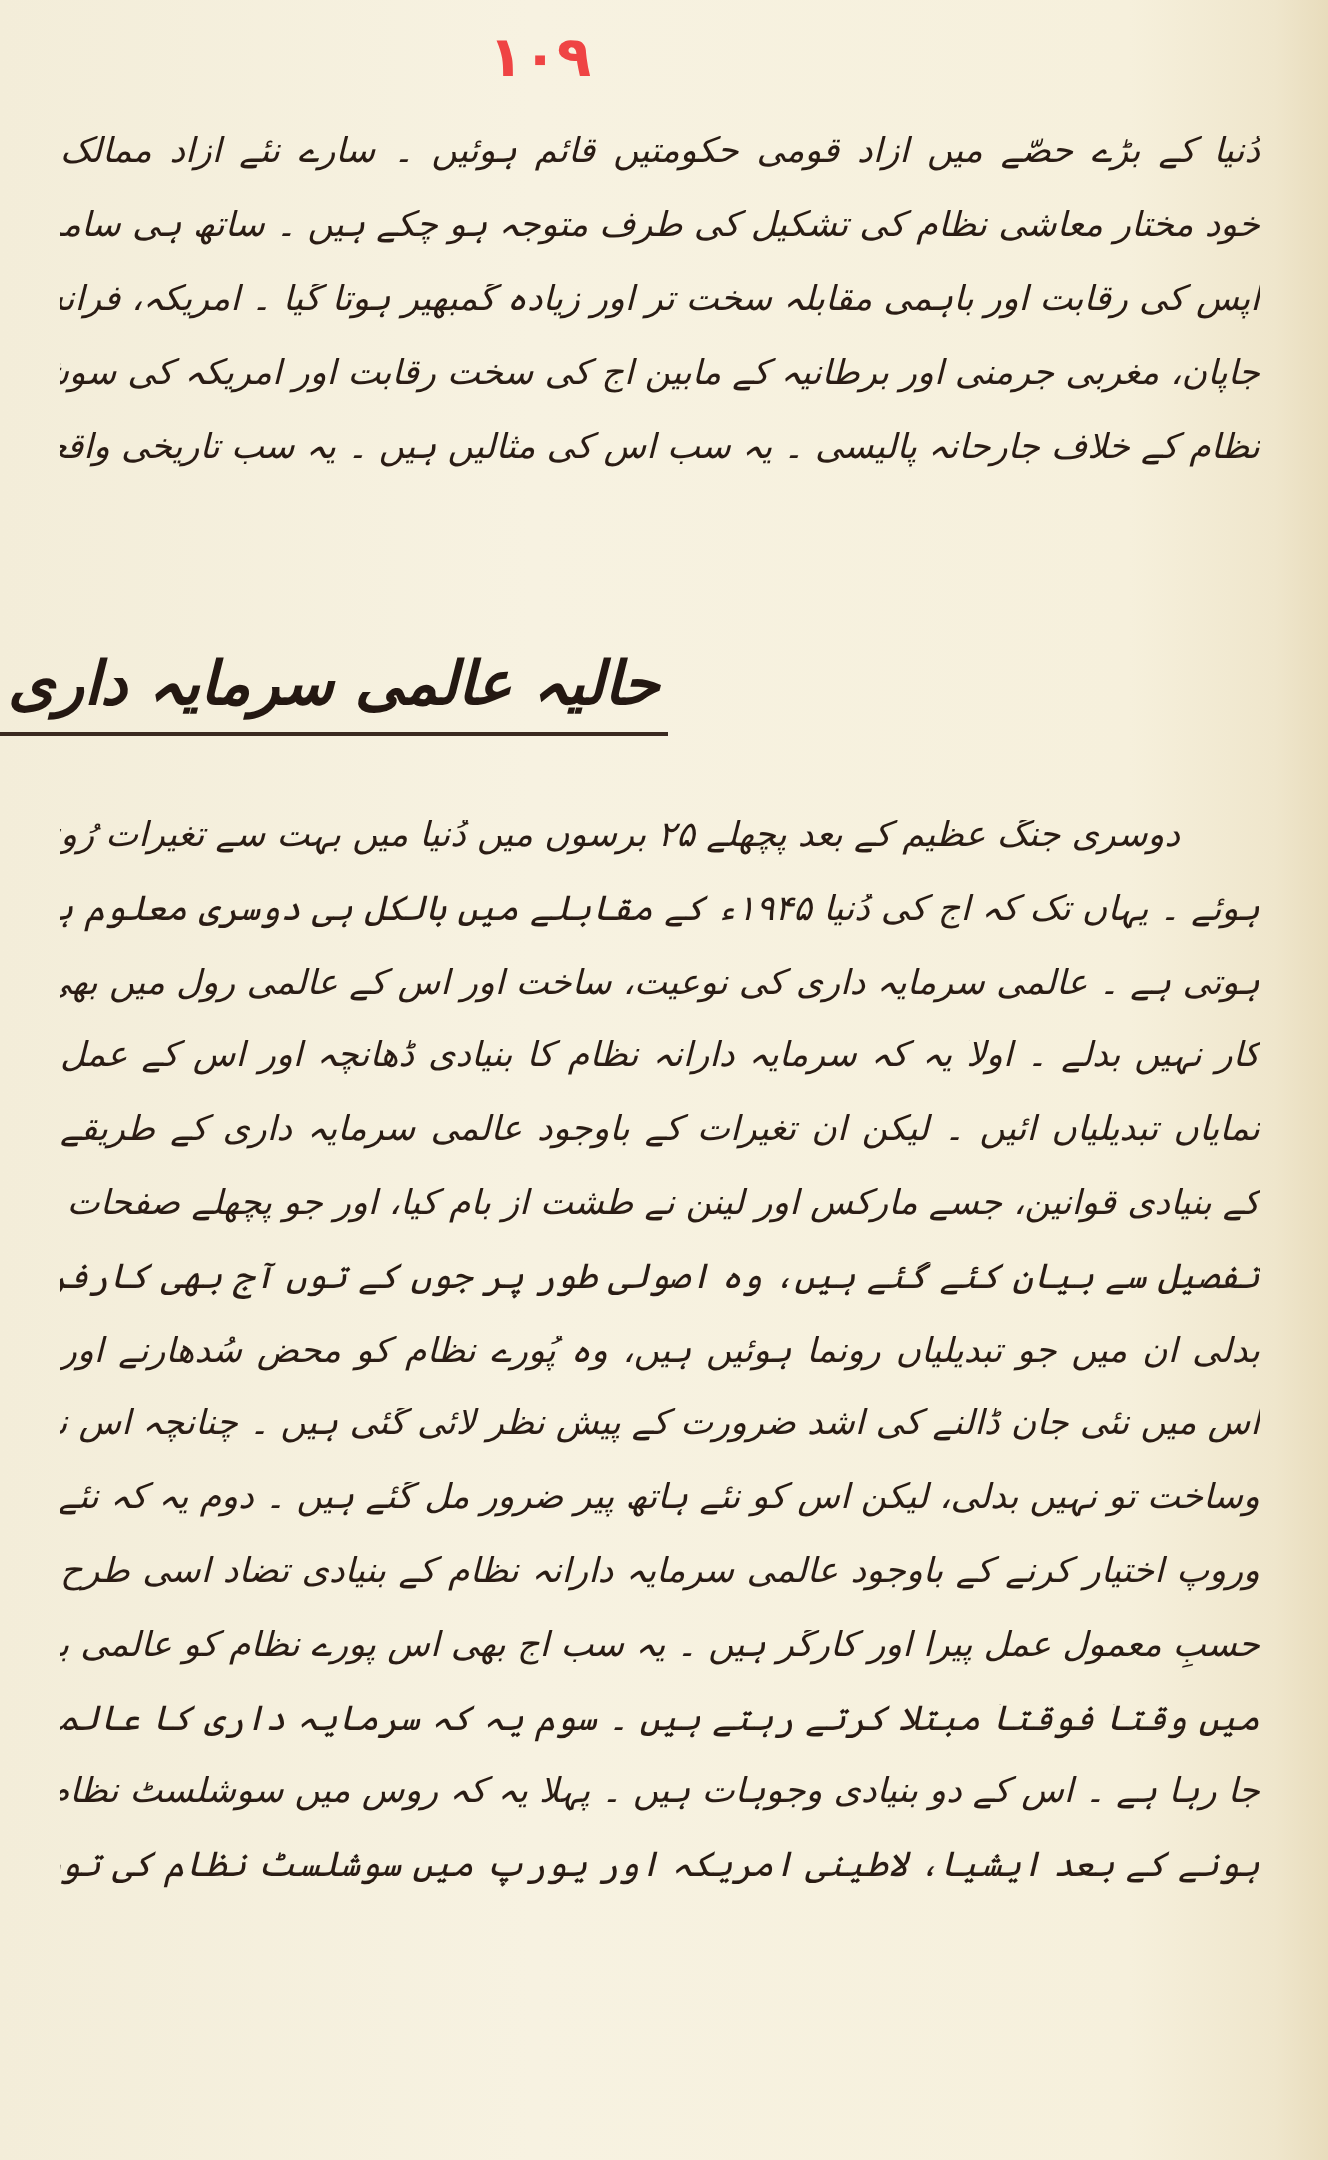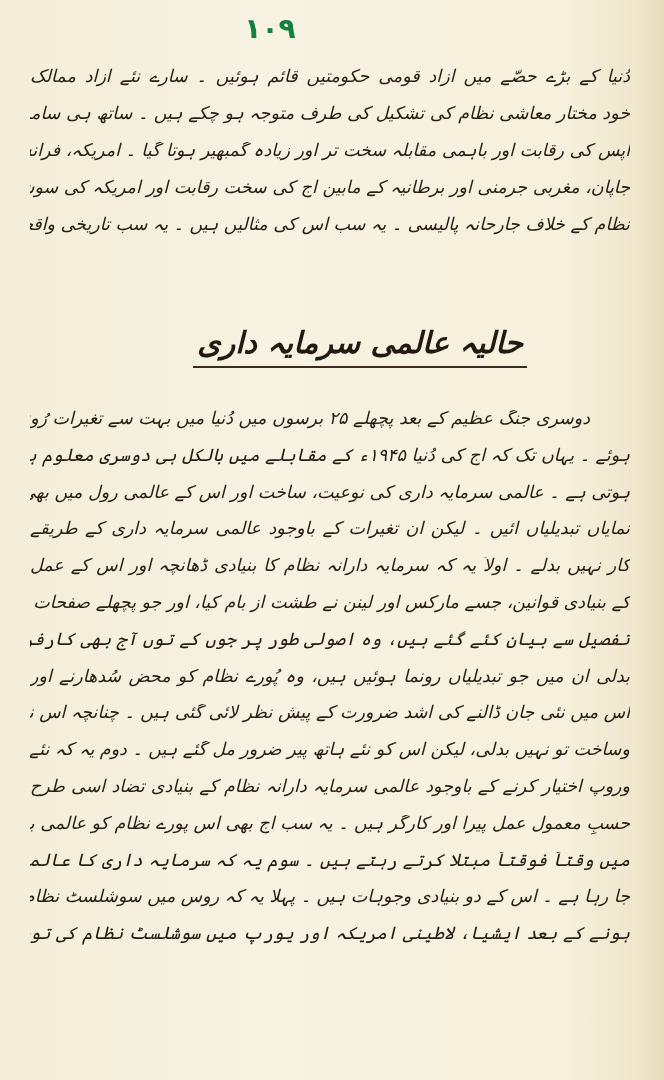--- a/index.html
+++ b/index.html
@@ -6,36 +6,36 @@
   body {
     width: 664px; height: 1080px; overflow: hidden;
     background: #f6f1df;
     background: linear-gradient(90deg, #f3edd9 0%, #f7f2e1 40%, #f6f0dc 85%, #efe6cc 96%, #e8dcbc 100%);
     font-family: "DejaVu Sans", sans-serif;
     color: #2a1c14;
     position: relative;
   }
   .page-number {
     position: absolute; top: 12px; left: 0; width: 540px;
-    text-align: center; font-size: 28px; font-weight: bold; color: #15803d;
+    text-align: center; font-size: 28px; font-weight: bold; color: #ef4444;
     letter-spacing: 2px;
   }
   .text-block {
     position: absolute; left: 30px; width: 600px;
     direction: rtl; text-align: justify; text-align-last: justify;
   }
   .line {
     display: block; font-size: 17.5px; line-height: 1; height: 37px;
     white-space: nowrap; overflow: hidden; font-style: italic;
     text-align: justify; text-align-last: justify;
   }
   .line.last { text-align-last: right; }
   .para1 { top: 68px; }
   .heading-wrap {
-    position: absolute; top: 322px; left: 0; width: 527px; text-align: right;
+    position: absolute; top: 322px; left: 0; width: 527px; text-align: left;
   }
   .heading {
     display: inline-block; direction: rtl;
     font-family: "DejaVu Serif", serif; font-style: italic; font-weight: bold;
     font-size: 30px; line-height: 42px; color: #241812;
     border-bottom: 2px solid #3a2a20; padding: 0 4px 2px;
   }
   .para2 { top: 410px; }
   .para2 .line { height: 36.8px; }
 </style>
@@ -53,22 +53,22 @@
 </div>
 
 <div class="heading-wrap">
   <span class="heading">حالیہ عالمی سرمایہ داری</span>
 </div>
 
 <div class="text-block para2">
   <span class="line" style="padding-right:40px;">دوسری جنگ عظیم کے بعد پچھلے ۲۵ برسوں میں دُنیا میں بہت سے تغیرات رُونما</span>
   <span class="line">ہوئے ۔ یہاں تک کہ آج کی دُنیا ۱۹۴۵ء کے مقابلے میں بالکل ہی دوسری معلوم ہوتی</span>
   <span class="line">ہوتی ہے ۔ عالمی سرمایہ داری کی نوعیت، ساخت اور اس کے عالمی رول میں بھی</span>
+  <span class="line">کار نہیں بدلے ۔ اولاً یہ کہ سرمایہ دارانہ نظام کا بنیادی ڈھانچہ اور اس کے عمل</span>
   <span class="line">نمایاں تبدیلیاں آئیں ۔ لیکن ان تغیرات کے باوجود عالمی سرمایہ داری کے طریقے</span>
-  <span class="line">کار نہیں بدلے ۔ اولاً یہ کہ سرمایہ دارانہ نظام کا بنیادی ڈھانچہ اور اس کے عمل</span>
   <span class="line">کے بنیادی قوانین، جسے مارکس اور لینن نے طشت از بام کیا، اور جو پچھلے صفحات میں</span>
   <span class="line">تفصیل سے بیان کئے گئے ہیں، وہ اصولی طور پر جوں کے توں آج بھی کارفرما ہیں</span>
   <span class="line">بدلی اُن میں جو تبدیلیاں رونما ہوئیں ہیں، وہ پُورے نظام کو محض سُدھارنے اور</span>
   <span class="line">اس میں نئی جان ڈالنے کی اشد ضرورت کے پیش نظر لائی گئی ہیں ۔ چنانچہ اس نظام کی نوعیت</span>
   <span class="line">وساخت تو نہیں بدلی، لیکن اس کو نئے ہاتھ پیر ضرور مل گئے ہیں ۔ دوم یہ کہ نئے رنگ</span>
   <span class="line">وروپ اختیار کرنے کے باوجود عالمی سرمایہ دارانہ نظام کے بنیادی تضاد اسی طرح</span>
   <span class="line">حسبِ معمول عمل پیرا اور کارگر ہیں ۔ یہ سب آج بھی اس پورے نظام کو عالمی بحران</span>
   <span class="line">میں وقتاً فوقتاً مبتلا کرتے رہتے ہیں ۔ سوم یہ کہ سرمایہ داری کا عالمی رول کمزور تر ہوتا</span>
   <span class="line">جا رہا ہے ۔ اس کے دو بنیادی وجوہات ہیں ۔ پہلا یہ کہ روس میں سوشلسٹ نظام قائم</span>
   <span class="line last">ہونے کے بعد ایشیا، لاطینی امریکہ اور یورپ میں سوشلسٹ نظام کی توسیع و ترقی ہوئی</span>

